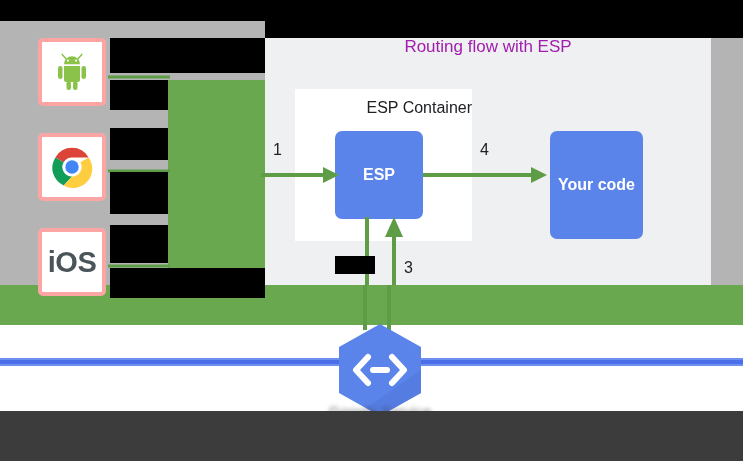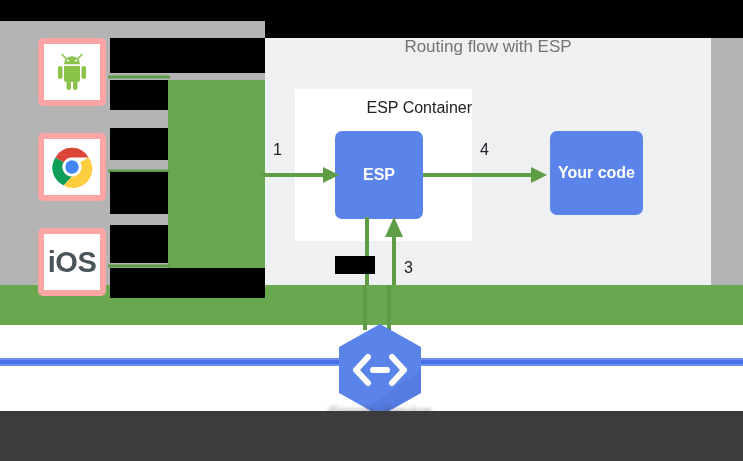--- a/index.html
+++ b/index.html
@@ -76,21 +76,21 @@
   .redact {
     position: absolute;
     background: #000000;
   }
 
   
   .device-card {
     position: absolute;
     width: 68px; height: 68px;
     background: #ffffff;
-    border: 6px solid #fca5a5;
+    border: 4px solid #fca5a5;
     border-radius: 5px;
     box-sizing: border-box;
     display: flex;
     align-items: center;
     justify-content: center;
   }
   .device-card svg { display: block; }
   .ios-text {
     font-size: 29px;
     font-weight: bold;
@@ -105,21 +105,21 @@
     left: 265px; top: 21px;
     width: 446px; height: 264px;
     background: #eef0f1;
   }
   .panel-title {
     position: absolute;
     left: 0; top: 16px;
     width: 446px;
     text-align: center;
     font-size: 17px;
-    color: #737373;
+    color: #a21caf;
   }
   .sub-container {
     position: absolute;
     background: #ffffff;
   }
   .sub-container-title {
     position: absolute;
     width: 100%;
     top: 10px;
     text-align: right;
@@ -189,21 +189,21 @@
   <div class="panel">
     <div class="panel-title">Routing flow with ESP</div>
 
     <div class="sub-container" style="left:30px; top:68px; width:177px; height:152px;">
       <div class="sub-container-title">ESP Container</div>
     </div>
 
 
     <div class="blue-box" style="left:70px; top:110px; width:88px; height:88px;">ESP</div>
 
-    <div class="blue-box" style="left:285px; top:110px; width:93px; height:84px;">
+    <div class="blue-box" style="left:285px; top:110px; width:93px; height:108px;">
       <span>Your code</span>
     </div>
 
     <svg class="arrow-svg" style="left:-4px; top:142px;" width="86" height="24">
       <line x1="0" y1="12" x2="64" y2="12" stroke="#5f9c46" stroke-width="4"></line>
       <polygon points="62,4 78,12 62,20" fill="#5f9c46"></polygon>
     </svg>
     <div class="step-num" style="left:8px; top:120px;">1</div>
 
     <svg class="arrow-svg" style="left:158px; top:142px;" width="132" height="24">

